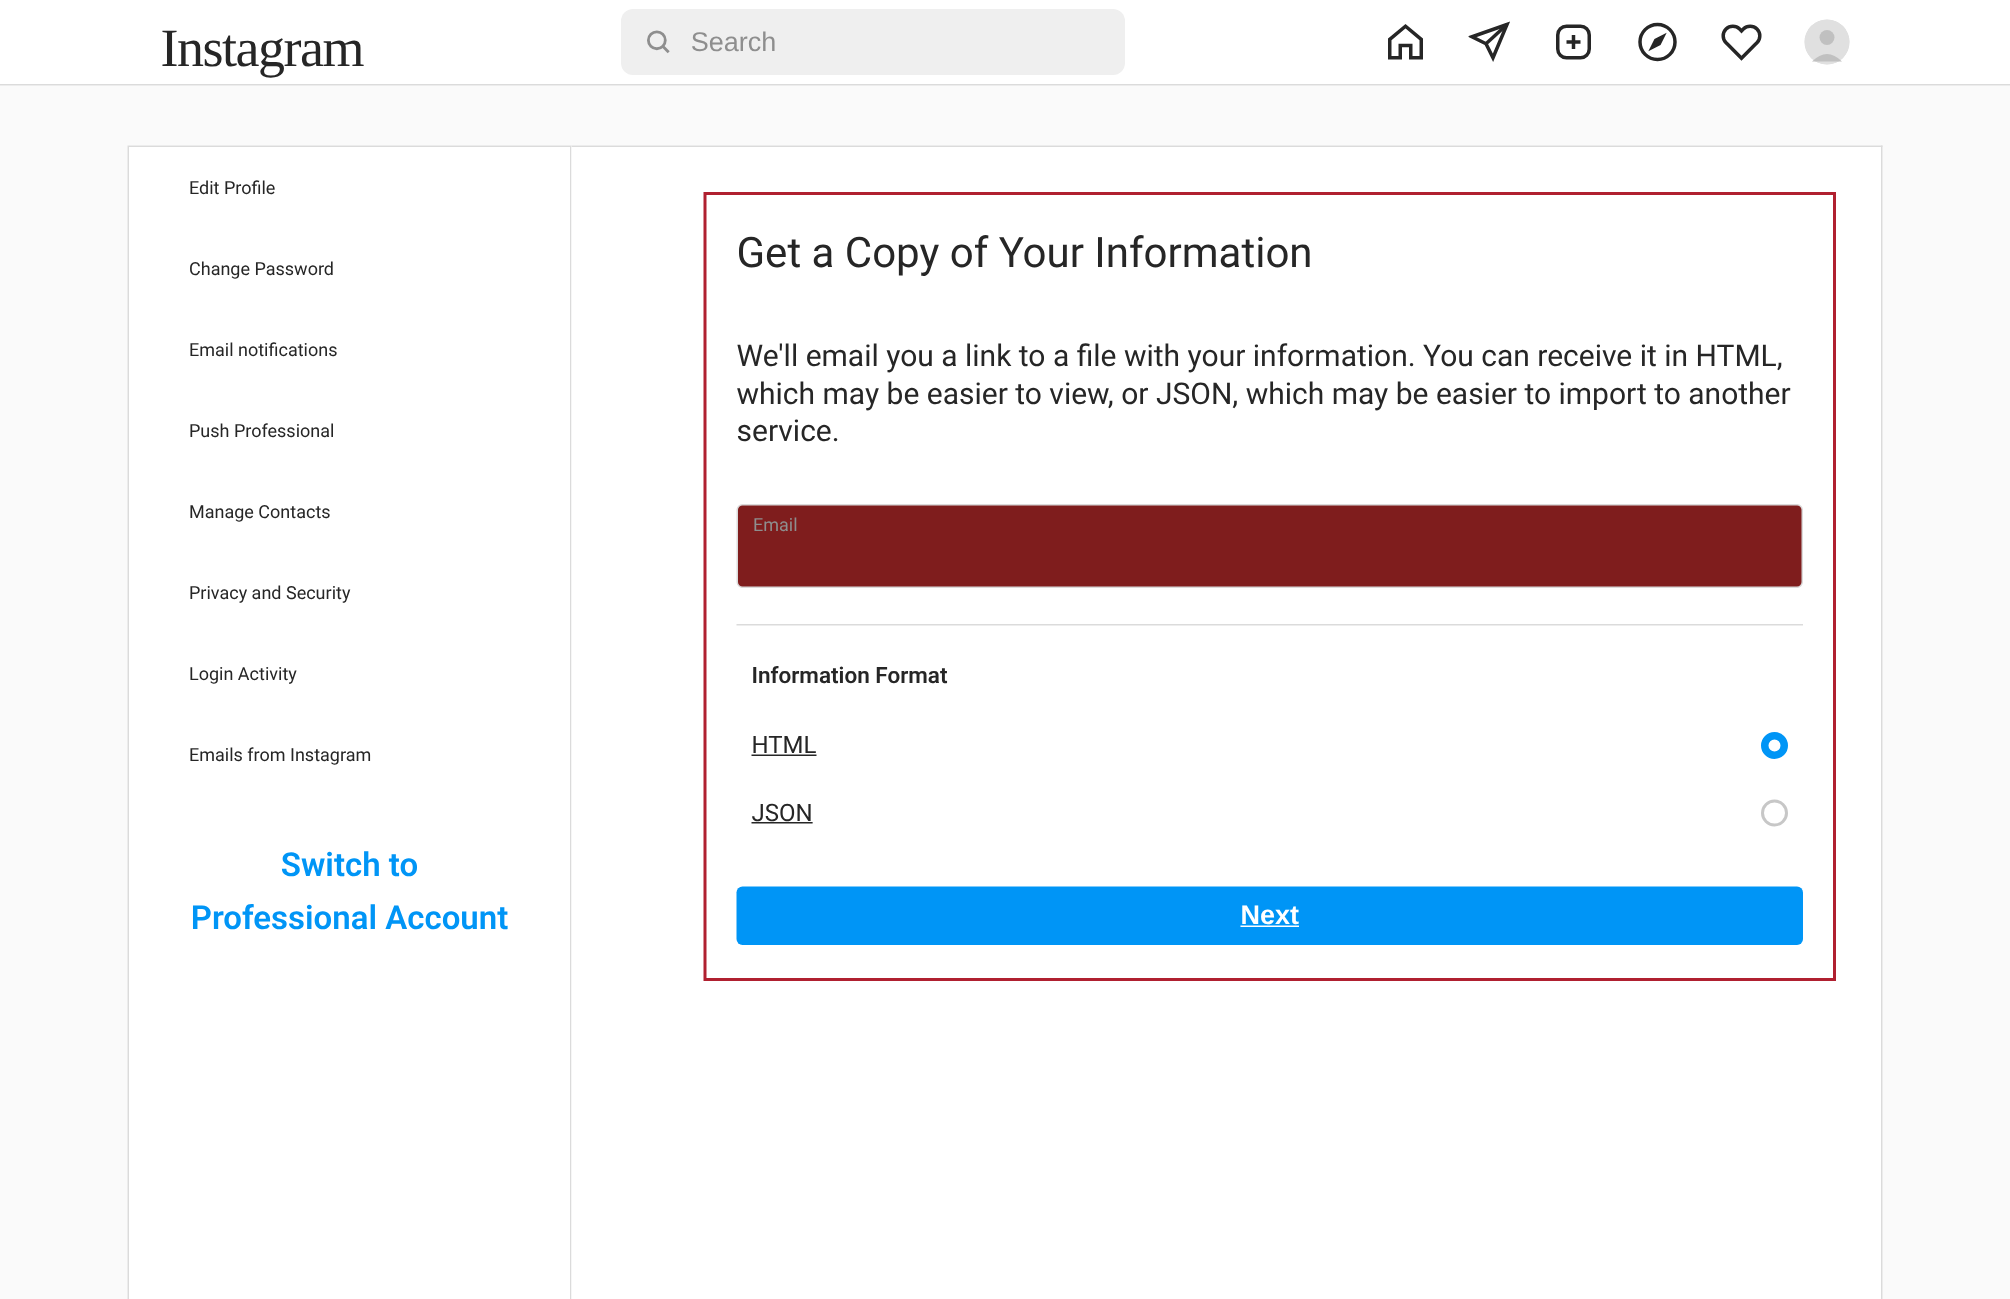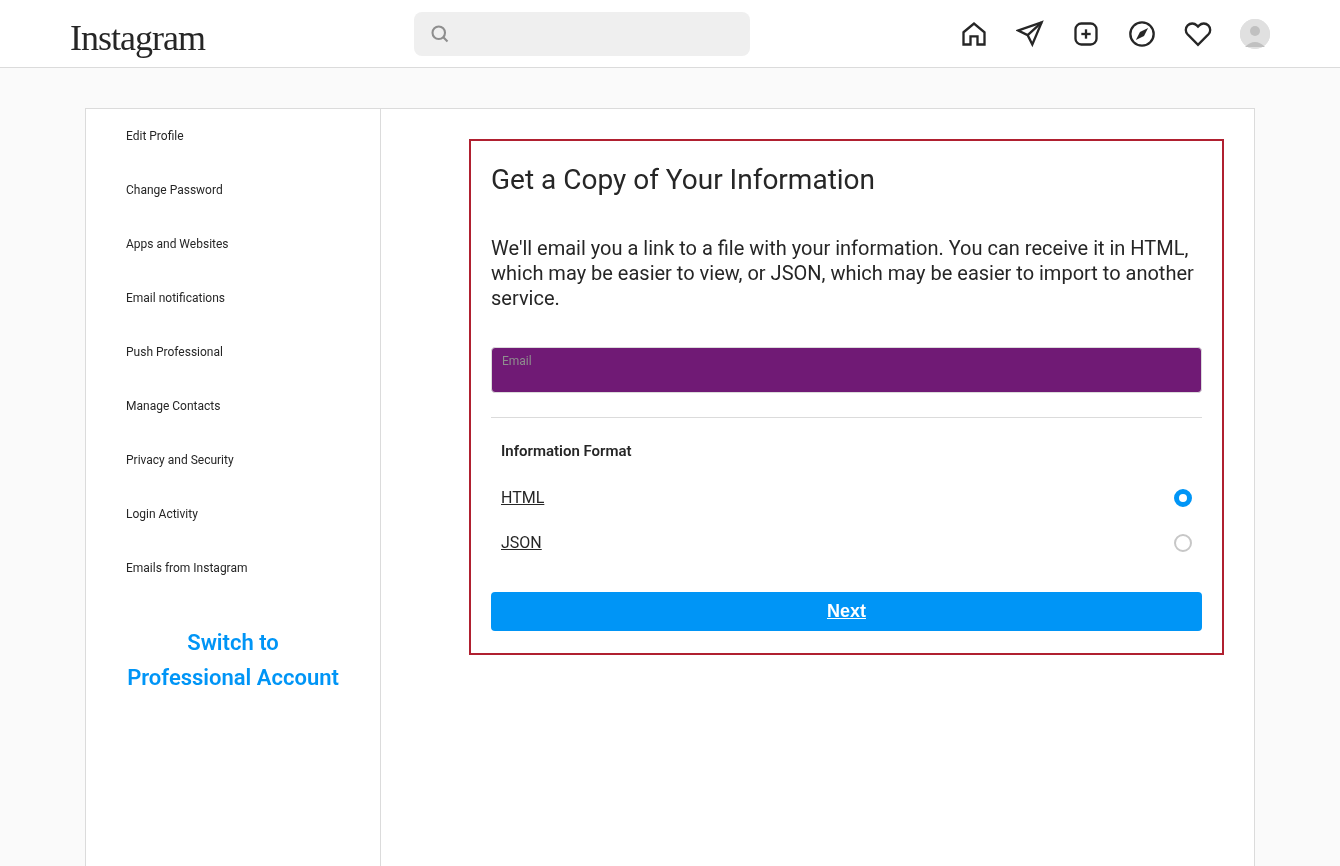--- a/index.html
+++ b/index.html
@@ -8,24 +8,24 @@
       box-sizing: border-box;
     }
     body {
       font-family: -apple-system, BlinkMacSystemFont, "Segoe UI", Roboto, Helvetica, Arial, sans-serif;
       background: #fafafa;
       color: #262626;
     }
     .header {
       background: #fff;
       border-bottom: 1px solid #dbdbdb;
-      height: 68px;
-      display: flex;
-      align-items: center;
-      padding: 0 70px;
+      height: 57px;
+      display: flex;
+      align-items: center;
+      padding: 0 107px;
     }
     .logo {
       font-family: 'Brush Script MT', cursive;
       font-size: 36px;
       font-weight: 500;
       letter-spacing: -1px;
       color: #262626;
       flex: 0 0 auto;
       margin-top: 8px;
     }
@@ -128,22 +128,22 @@
     }
     .content-desc {
       font-size: 20px;
       color: #262626;
       line-height: 1.25;
       margin-bottom: 36px;
     }
     .email-field {
       border: 1px solid #dbdbdb;
       border-radius: 4px;
-      background: #701a75;
-      height: 46px;
+      background: #7f1d1d;
+      height: 56px;
       margin-bottom: 24px;
       padding: 6px 10px;
       position: relative;
     }
     .email-field label {
       font-size: 12px;
       color: #8e8e8e;
       position: absolute;
       top: 6px;
       left: 10px;
@@ -212,20 +212,21 @@
 <body>
 
 <div class="header">
   <div class="logo">Instagram</div>
   <div class="header-center">
     <div class="search-box">
       <svg width="20" height="20" viewBox="0 0 24 24" fill="none" stroke="currentColor" stroke-width="2.5">
         <circle cx="10.5" cy="10.5" r="7.5"></circle>
         <line x1="21" y1="21" x2="16" y2="16"></line>
       </svg>
+      <input type="text" placeholder="Search" style="">
     </div>
   </div>
   <div class="header-icons">
     <div class="icon">
       <svg width="28" height="28" viewBox="0 0 24 24" fill="none" stroke="#262626" stroke-width="2">
         <path d="M3 10.5 L12 3 L21 10.5 V21 H15 V14 H9 V21 H3 Z"></path>
       </svg>
     </div>
     <div class="icon">
       <svg width="28" height="28" viewBox="0 0 24 24" fill="none" stroke="#262626" stroke-width="2">
@@ -258,21 +259,20 @@
         <path d="M5 28 Q15 18 25 28" fill="#c0c0c0"></path>
       </svg>
     </div>
   </div>
 </div>
 
 <div class="container">
   <div class="sidebar">
     <div class="sidebar-item">Edit Profile</div>
     <div class="sidebar-item">Change Password</div>
-    <div class="sidebar-item">Apps and Websites</div>
     <div class="sidebar-item">Email notifications</div>
     <div class="sidebar-item">Push Professional</div>
     <div class="sidebar-item">Manage Contacts</div>
     <div class="sidebar-item">Privacy and Security</div>
     <div class="sidebar-item">Login Activity</div>
     <div class="sidebar-item">Emails from Instagram</div>
     <div class="switch-account">
       <a href="#">Switch to Professional Account</a>
     </div>
   </div>

